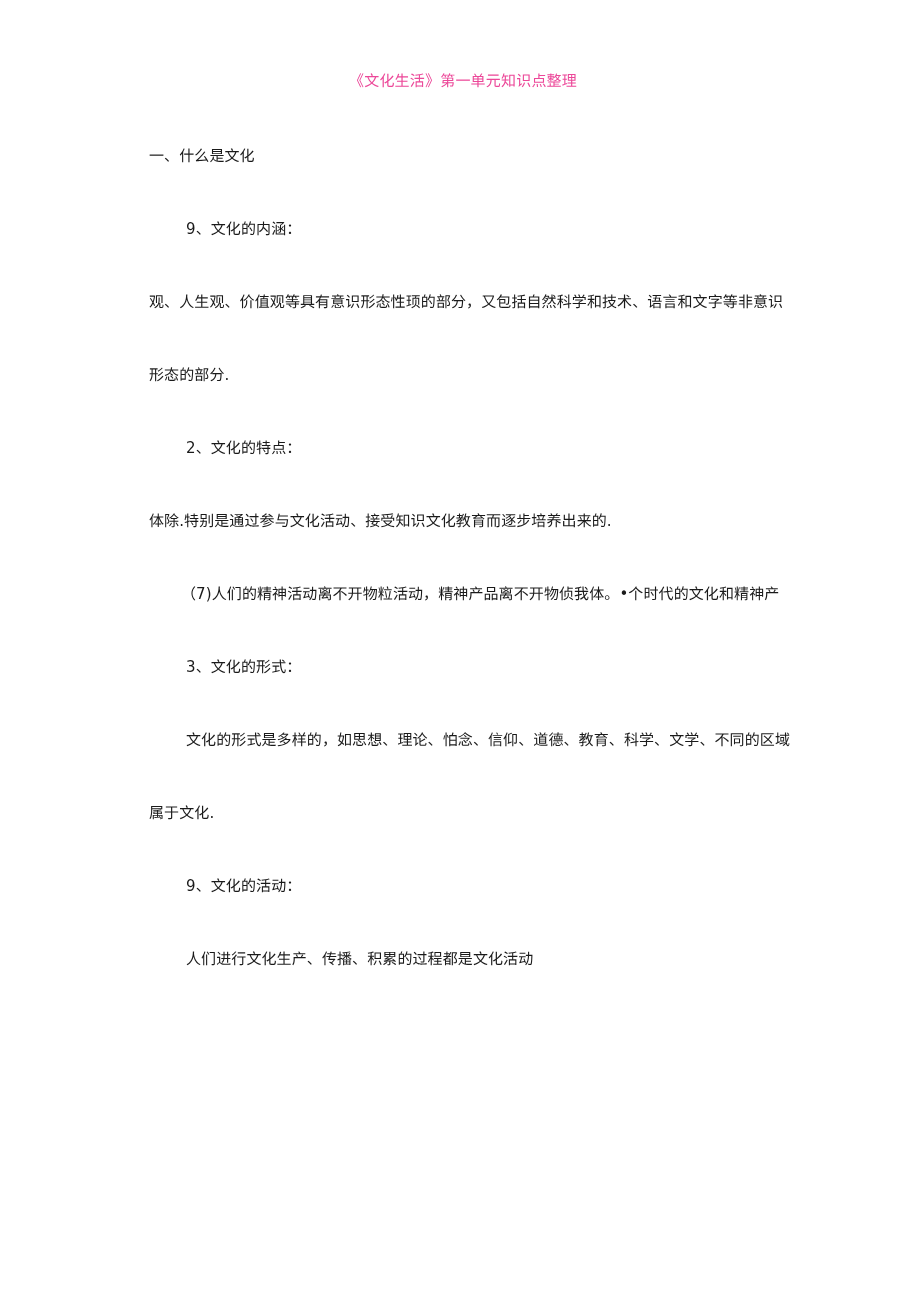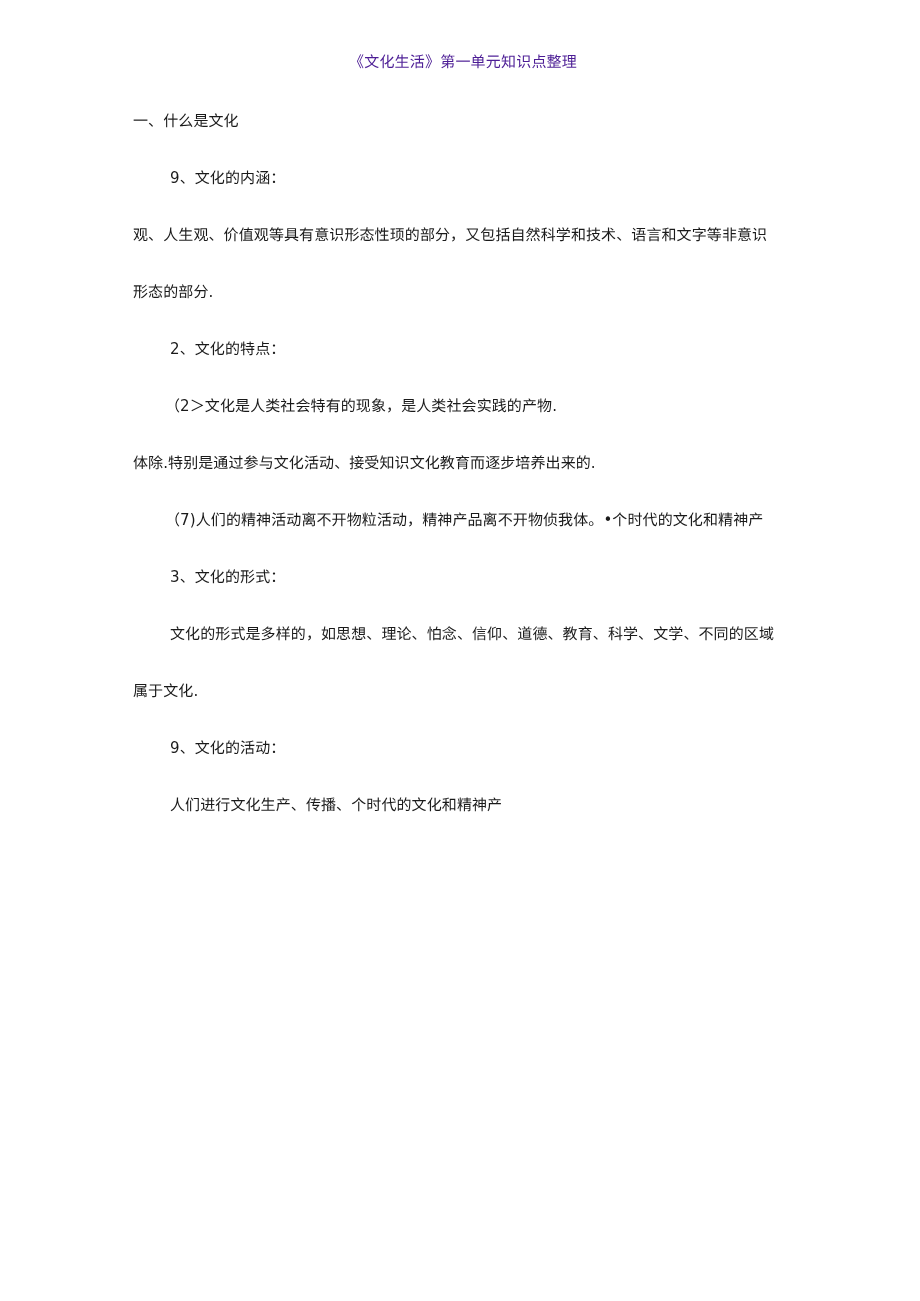--- a/index.html
+++ b/index.html
@@ -28,30 +28,30 @@
     left: 133px;
     top: 0;
     width: 660px;
   }
   .doc-title {
     text-align: center;
     font-size: 15px;
     line-height: 1;
     letter-spacing: 0.2px;
     margin: 0;
-    padding-top: 55px;
-    color: #4c1d95;
+    padding-top: 74px;
+    color: #ec4899;
     white-space: nowrap;
   }
   .para {
     font-size: 15px;
     line-height: 1;
     letter-spacing: 0.1px;
     color: #1a1a1a;
-    margin: 0;
+    margin: 16px;
     white-space: nowrap;
   }
   
   .para.sec-heading   { padding-top: 44px; }
   .para.num-heading   { padding-top: 42px; padding-left: 37px; }
   .para.body-indent   { padding-top: 42px; padding-left: 37px; }
   .para.body-flush    { padding-top: 42px; padding-left: 0; }
   .para.item          { padding-top: 42px; padding-left: 34px; }
   .para.item-wide     { padding-top: 42px; padding-left: 32px; }
 </style>
@@ -69,33 +69,32 @@
     <div class="para num-heading">9、文化的内涵：</div>
 
 
     <div class="para body-flush">观、人生观、价值观等具有意识形态性顼的部分，又包括自然科学和技术、语言和文字等非意识</div>
 
     <div class="para body-flush">形态的部分.</div>
 
     <div class="para num-heading">2、文化的特点：</div>
 
 
-    <div class="para item-wide">（2＞文化是人类社会特有的现象，是人类社会实践的产物.</div>
 
 
     <div class="para body-flush">体除.特别是通过参与文化活动、接受知识文化教育而逐步培养出来的.</div>
 
     <div class="para item-wide">（7)人们的精神活动离不开物粒活动，精神产品离不开物侦我体。•个时代的文化和精神产</div>
 
 
     <div class="para num-heading">3、文化的形式：</div>
 
     <div class="para body-indent">文化的形式是多样的，如思想、理论、怕念、信仰、道德、教育、科学、文学、不同的区域</div>
 
     <div class="para body-flush">属于文化.</div>
 
     <div class="para num-heading">9、文化的活动：</div>
 
-    <div class="para body-indent">人们进行文化生产、传播、个时代的文化和精神产</div>
+    <div class="para body-indent">人们进行文化生产、传播、积累的过程都是文化活动</div>
 
   </div>
 
 </div>
 
 </body></html>

